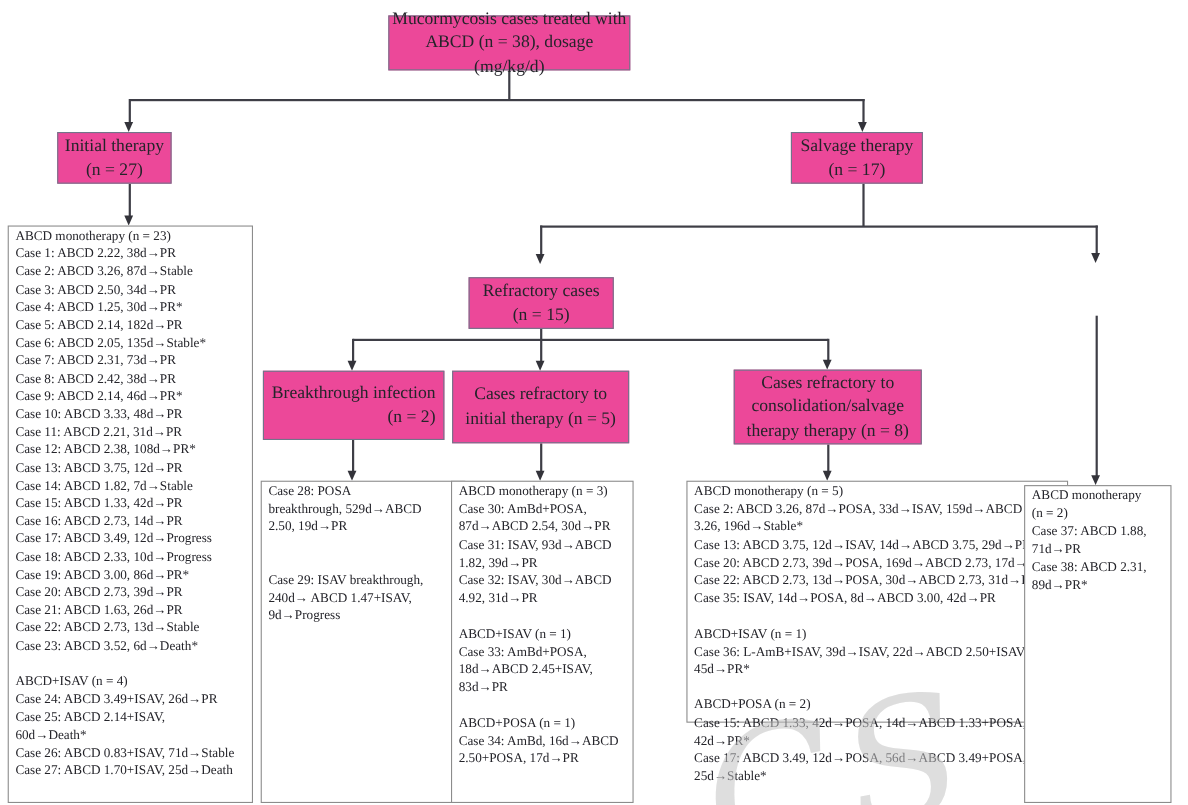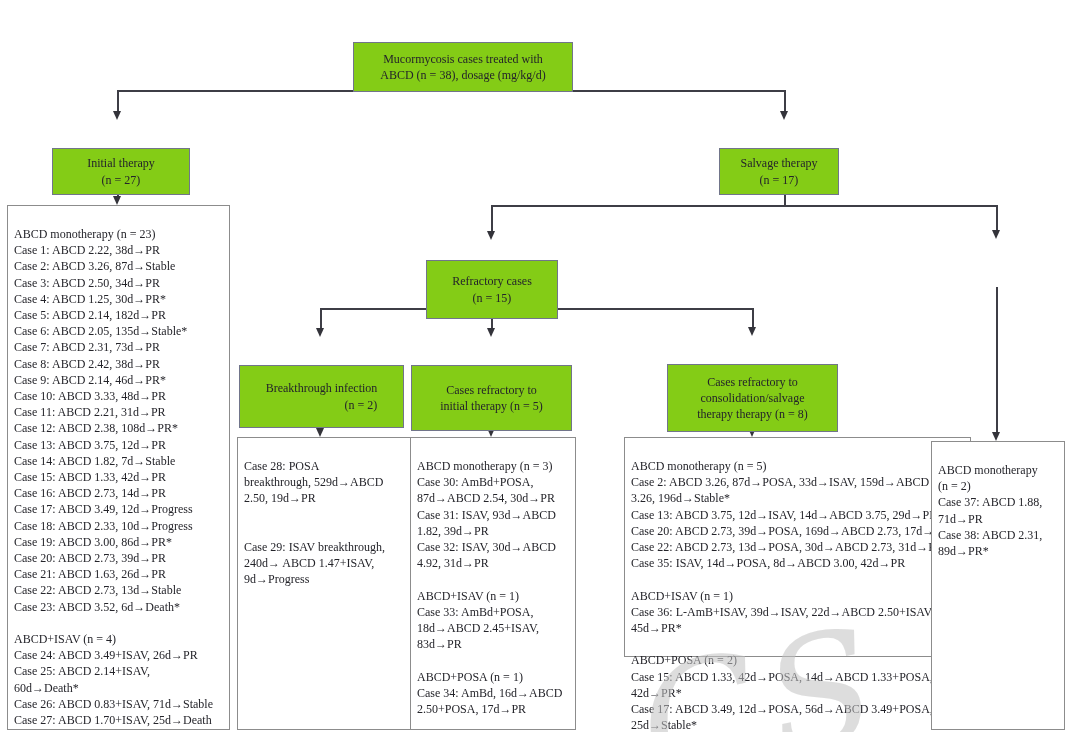--- a/index.html
+++ b/index.html
@@ -1,27 +1,27 @@
 <!DOCTYPE html>
 <html><head>
 <meta charset="utf-8">
 <style>
   html,body { margin:0; padding:0; background:#ffffff; }
   .canvas {
     position:relative; width:1080px; height:732px; background:#ffffff;
     font-family:"Liberation Serif","DejaVu Serif",serif; color:#24242a; overflow:hidden;
   }
   .node {
-    position:absolute; border:1.4px solid #71758a; background:#84cc16;
+    position:absolute; border:1.4px solid #71758a; background:#ec4899;
     display:flex; align-items:center; justify-content:center; text-align:center;
-    white-space:pre-line; font-size:12px; line-height:1.35; box-sizing:border-box; z-index:2;margin-top:28px;
+    white-space:pre-line; font-size:16px; line-height:1.35; box-sizing:border-box; z-index:2;
   }
   .detail {
     position:absolute; border:1.4px solid #8c8c8c; background:#ffffff; box-sizing:border-box;
-    white-space:pre-line; font-size:12px; line-height:16.2px; padding:20px 3px 4px 6px; z-index:2;
+    white-space:pre-line; font-size:12px; line-height:16.2px; padding:0 3px 4px 6px; z-index:2;
   }
   .hline,.vline { position:absolute; background:#3e3e46; z-index:1; }
   .hline { height:1.5px; } .vline { width:1.5px; }
   .arrow {
     position:absolute; width:0; height:0; z-index:1;
     border-left:4.5px solid transparent; border-right:4.5px solid transparent;
     border-top:9px solid #33333a;
   }
   .watermark {
     position:absolute; left:640px; top:615px; font-size:155px; font-style:italic;
@@ -63,25 +63,25 @@
   <div class="arrow" style="left:316px;top:428px;"></div>
   <div class="vline" style="left:491px;top:403px;height:26px;"></div>
   <div class="arrow" style="left:487px;top:428px;"></div>
   <div class="vline" style="left:752px;top:404px;height:25px;"></div>
   <div class="arrow" style="left:748px;top:428px;"></div>
   <div class="vline" style="left:996px;top:287px;height:146px;"></div>
   <div class="arrow" style="left:992px;top:432px;"></div>
 
   <div class="node" style="left:353px;top:14px;width:220px;height:50px;">Mucormycosis cases treated with
 ABCD (n = 38), dosage (mg/kg/d)</div>
-  <div class="node" style="left:52px;top:120px;width:138px;height:47px;">Initial therapy
+  <div class="node" style="left:52px;top:120px;width:104px;height:47px;">Initial therapy
 (n = 27)</div>
   <div class="node" style="left:719px;top:120px;width:120px;height:47px;">Salvage therapy
 (n = 17)</div>
-  <div class="node" style="left:426px;top:232px;width:132px;height:59px;">Refractory cases
+  <div class="node" style="left:426px;top:252px;width:132px;height:47px;">Refractory cases
 (n = 15)</div>
   <div class="node" style="left:239px;top:337px;width:165px;height:63px;text-align:right;">Breakthrough infection
 (n = 2)</div>
   <div class="node" style="left:411px;top:337px;width:161px;height:66px;">Cases refractory to
 initial therapy (n = 5)</div>
   <div class="node" style="left:667px;top:336px;width:171px;height:68px;">Cases refractory to
 consolidation/salvage
 therapy therapy (n = 8)</div>
 
   <div class="detail" style="left:7px;top:205px;width:223px;height:525px;">ABCD monotherapy (n = 23)

